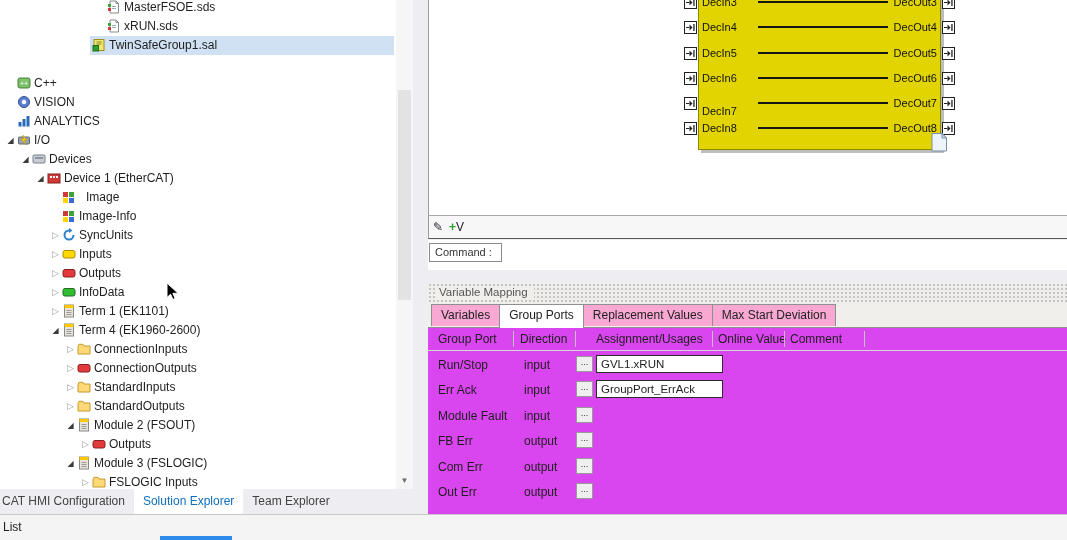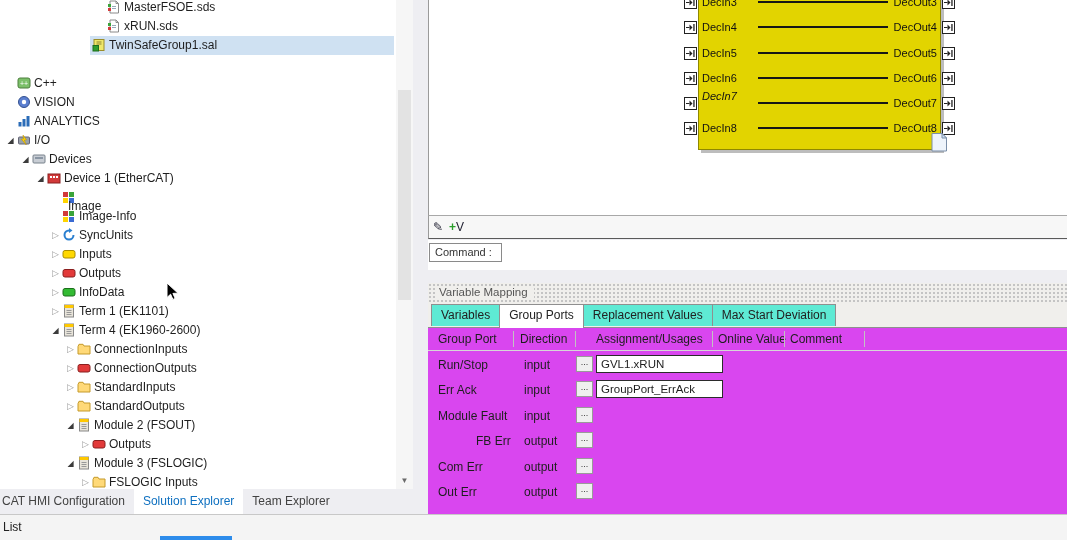--- a/index.html
+++ b/index.html
@@ -50,21 +50,21 @@
   #commandRow{position:absolute;left:0;top:240px;width:639px;height:30px;background:#fff}
   #commandBox{position:absolute;left:1px;top:3px;border:1px solid #8a8a8a;background:#fff;
     padding:2px 9px 3px 5px;font-size:11px;color:#333}
 
   
   #vmPanel{position:absolute;left:0;top:283px;width:639px;height:231px;background:#f0efec}
   #vmTitleStrip{position:absolute;left:0;top:0;width:639px;height:21px;background-color:#f0efec;
     background-image:radial-gradient(#c4c4c4 0.8px,transparent 0.9px);background-size:4px 4px}
   #vmTitle{position:absolute;left:9px;top:3px;font-size:11.5px;color:#555;background:#f0efec;padding:0 6px 0 2px}
   #vmTabs{position:absolute;left:3px;top:21px;height:24px;display:flex;z-index:3}
-  .vtab{border:1px solid #8f8f8f;border-bottom:none;background:#5eead4;padding:3px 9px 0;font-size:12px;color:#222;margin-right:-1px;height:22px;white-space:nowrap}
+  .vtab{border:1px solid #8f8f8f;border-bottom:none;background:#f9a8d4;padding:3px 9px 0;font-size:12px;color:#222;margin-right:-1px;height:22px;white-space:nowrap}
   .vtab.active{background:#fff;height:24px;z-index:4}
   #vmTable{position:absolute;left:0;top:44px;width:639px;height:187px;background:#d946ef;border-top:1px solid #8f8f8f;overflow:hidden}
   .hsep{position:absolute;top:3px;height:16px;width:1px;background:#c2c2c2}
   .hlabel{position:absolute;top:4px;font-size:12px;color:#1e1e1e;white-space:nowrap}
   #hline{position:absolute;left:0;top:22px;width:639px;height:1px;background:#d6d6d6}
   .vrow{position:absolute;left:0;width:639px;height:25px}
   .vcell{position:absolute;top:5px;font-size:12px;white-space:nowrap}
   .ell{position:absolute;left:148px;top:3px;width:17px;height:16px;background:#efefef;border:1px solid #9a9a9a;
     font-size:9px;text-align:center;line-height:11px;color:#333}
   .assign-box{position:absolute;left:168px;top:2px;width:127px;height:18px;border:1px solid #2b2b2b;background:#fff;
@@ -157,21 +157,21 @@
           </svg></span>
         <span class="tlabel" style="left: 64px;">Device 1 (EtherCAT)</span>
       </div>
       <div class="tree-row" style="top: 188px;">
         <span class="ticon" style="left: 62px;"><svg width="14" height="14" viewBox="0 0 14 14">
             <rect x="1" y="2" width="5" height="5" fill="#d23a3a"></rect>
             <rect x="7" y="2" width="5" height="5" fill="#3aa43a"></rect>
             <rect x="1" y="8" width="5" height="5" fill="#ffd400"></rect>
             <rect x="7" y="8" width="5" height="5" fill="#3a6ad2"></rect>
           </svg></span>
-        <span class="tlabel" style="left: 68px; margin-top: 9px;">Image</span>
+        <span class="tlabel" style="left: 86px;">Image</span>
       </div>
       <div class="tree-row" style="top: 207px;">
         <span class="ticon" style="left: 62px;"><svg width="14" height="14" viewBox="0 0 14 14">
             <rect x="1" y="2" width="5" height="5" fill="#d23a3a"></rect>
             <rect x="7" y="2" width="5" height="5" fill="#3aa43a"></rect>
             <rect x="1" y="8" width="5" height="5" fill="#ffd400"></rect>
             <rect x="7" y="8" width="5" height="5" fill="#3a6ad2"></rect>
           </svg></span>
         <span class="tlabel" style="left: 79px;">Image-Info</span>
       </div>
@@ -371,21 +371,21 @@
             <path d="M2 6.5h3.5" stroke="#222"></path>
             <path d="M5.5 3.5l3 3-3 3z" fill="#222"></path>
             <rect x="9.3" y="3" width="1.3" height="7" fill="#222"></rect>
           </svg></span>
         <span class="psq" style="left: 255px; top: 97px;"><svg width="13" height="13" viewBox="0 0 13 13">
             <rect x="0.5" y="0.5" width="12" height="12" fill="#fff" stroke="#222"></rect>
             <path d="M2 6.5h3.5" stroke="#222"></path>
             <path d="M5.5 3.5l3 3-3 3z" fill="#222"></path>
             <rect x="9.3" y="3" width="1.3" height="7" fill="#222"></rect>
           </svg></span>
-        <span class="plabel" style="left: 273px; top: 88px; font-style: italic;">DecIn7</span>
+        <span class="plabel" style="left: 273px; top: 103px;">DecIn7</span>
         <div class="pline" style="left: 329px; top: 102px; width: 130px;"></div>
         <span class="plabel r" style="left: 425px; top: 95px; width: 83px;">DecOut7</span>
         <span class="psq" style="left: 513px; top: 97px;"><svg width="13" height="13" viewBox="0 0 13 13">
             <rect x="0.5" y="0.5" width="12" height="12" fill="#fff" stroke="#222"></rect>
             <path d="M2 6.5h3.5" stroke="#222"></path>
             <path d="M5.5 3.5l3 3-3 3z" fill="#222"></path>
             <rect x="9.3" y="3" width="1.3" height="7" fill="#222"></rect>
           </svg></span>
         <span class="psq" style="left: 255px; top: 122px;"><svg width="13" height="13" viewBox="0 0 13 13">
             <rect x="0.5" y="0.5" width="12" height="12" fill="#fff" stroke="#222"></rect>
@@ -453,21 +453,21 @@
           <span class="vcell" style="left: 96px;">input</span>
           <span class="ell">...</span>
           <span class="assign-box">GroupPort_ErrAck</span>
         </div>
         <div class="vrow" style="top: 75.8px;">
           <span class="vcell" style="left: 10px;">Module Fault</span>
           <span class="vcell" style="left: 96px;">input</span>
           <span class="ell">...</span>
         </div>
         <div class="vrow" style="top: 101.2px;">
-          <span class="vcell" style="left: 10px; margin-left: 38px;">FB Err</span>
+          <span class="vcell" style="left: 10px;">FB Err</span>
           <span class="vcell" style="left: 96px;">output</span>
           <span class="ell">...</span>
         </div>
         <div class="vrow" style="top: 126.6px;">
           <span class="vcell" style="left: 10px;">Com Err</span>
           <span class="vcell" style="left: 96px;">output</span>
           <span class="ell">...</span>
         </div>
         <div class="vrow" style="top: 152px;">
           <span class="vcell" style="left: 10px;">Out Err</span>

